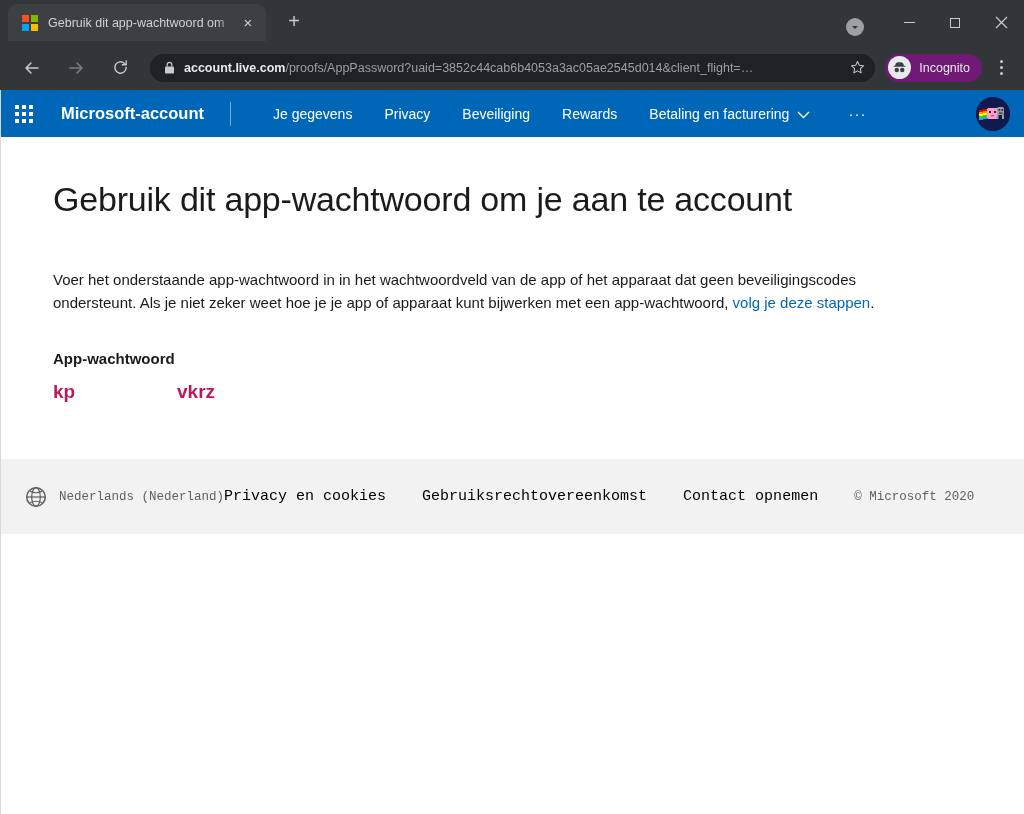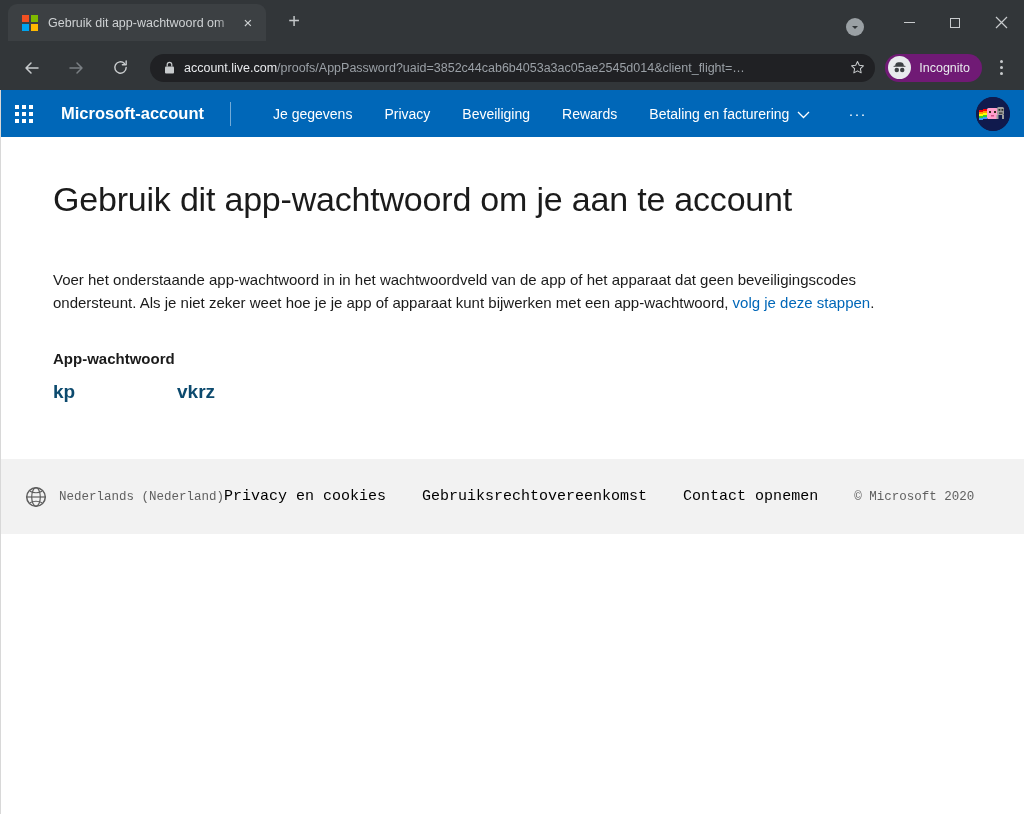--- a/index.html
+++ b/index.html
@@ -147,21 +147,21 @@
   }
   .lock { flex: none; display:flex; margin-right: 9px; color:#c8cbcd; }
   .url {
     flex: 1;
     font-size: 12.5px;
     color: #9aa0a6;
     white-space: nowrap;
     overflow: hidden;
     min-width: 0;
   }
-  .url b { color: #e8eaed; font-weight: 400; }
+  .url b { color: #e8eaed; font-weight: 700; }
   .star { flex:none; width:24px; height:24px; display:flex; align-items:center; justify-content:center; color:#c8cbcd; }
 
   .incognito-badge {
     height: 28px;
     border-radius: 14px;
     background: #701a75;
     display: flex;
     align-items: center;
     padding: 0 12px 0 3px;
     margin-left: 10px;
@@ -296,21 +296,21 @@
 
   .pw-label {
     font-size: 15px;
     font-weight: 700;
     color: #1b1b1b;
     margin-top: 36px;
   }
   .pw-value {
     font-size: 19px;
     font-weight: 700;
-    color: #0c4a6e;
+    color: #be185d;
     margin-top: 14px;
     display: flex;
   }
   .pw-seg-a { width: 124px; }
 
   .para2 { margin-top: 52px; }
 
   
   .footer {
     background: #f2f2f2;

